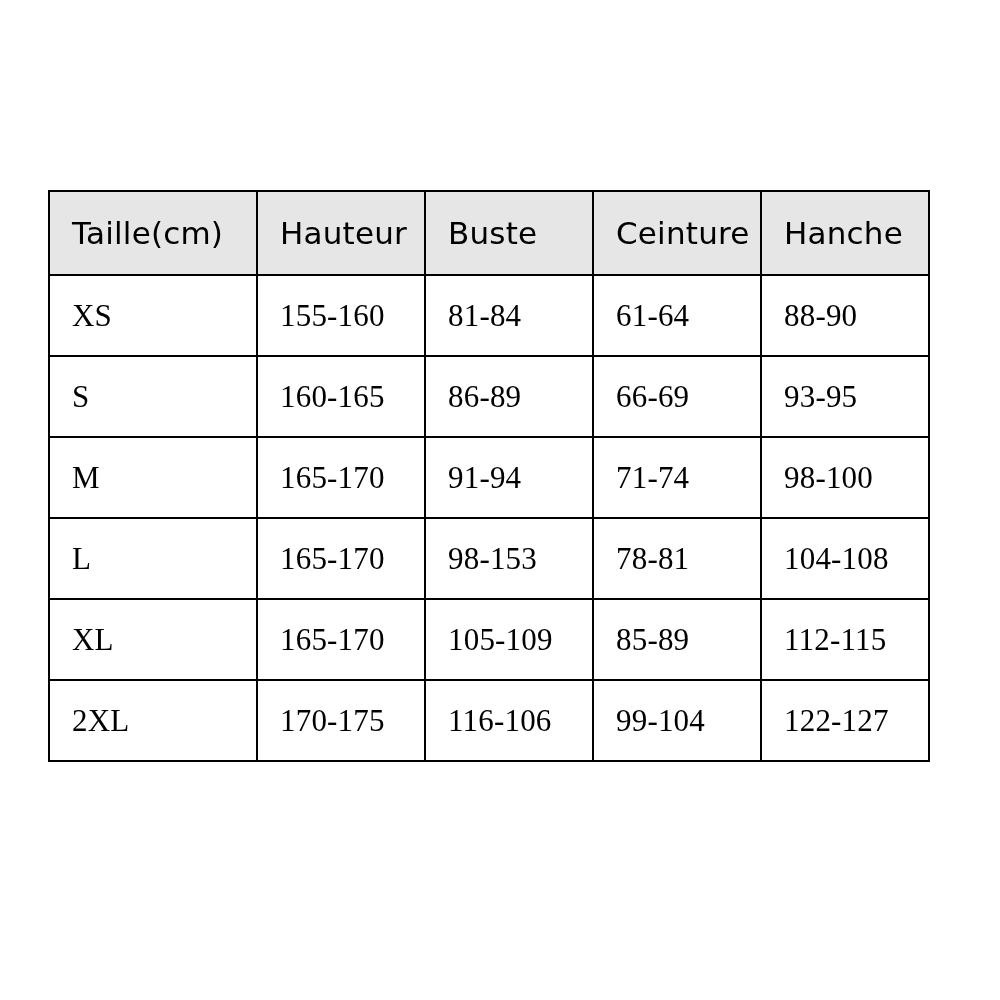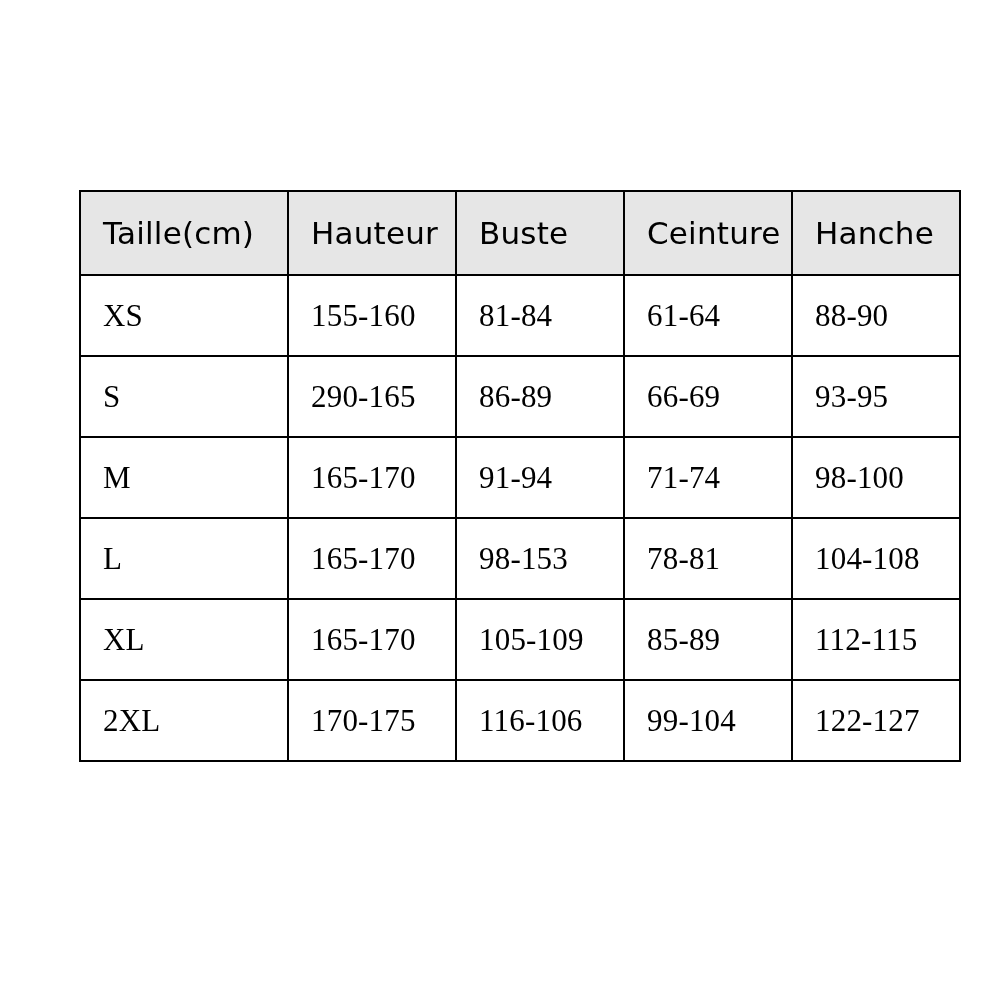--- a/index.html
+++ b/index.html
@@ -12,21 +12,21 @@
   }
   .page {
     position: relative;
     width: 1000px;
     height: 1000px;
     background: #ffffff;
     box-sizing: border-box;
   }
   .table-wrap {
     position: absolute;
-    left: 79px;
+    left: 48px;
     top: 190px;
     width: 880px;
   }
   table.size-chart {
     border-collapse: collapse;
     width: 880px;
     table-layout: fixed;
     background: #ffffff;
   }
   table.size-chart th,
@@ -83,21 +83,21 @@
       <tbody>
         <tr>
           <td>XS</td>
           <td>155-160</td>
           <td>81-84</td>
           <td>61-64</td>
           <td>88-90</td>
         </tr>
         <tr>
           <td>S</td>
-          <td>290-165</td>
+          <td>160-165</td>
           <td>86-89</td>
           <td>66-69</td>
           <td>93-95</td>
         </tr>
         <tr>
           <td>M</td>
           <td>165-170</td>
           <td>91-94</td>
           <td>71-74</td>
           <td>98-100</td>

